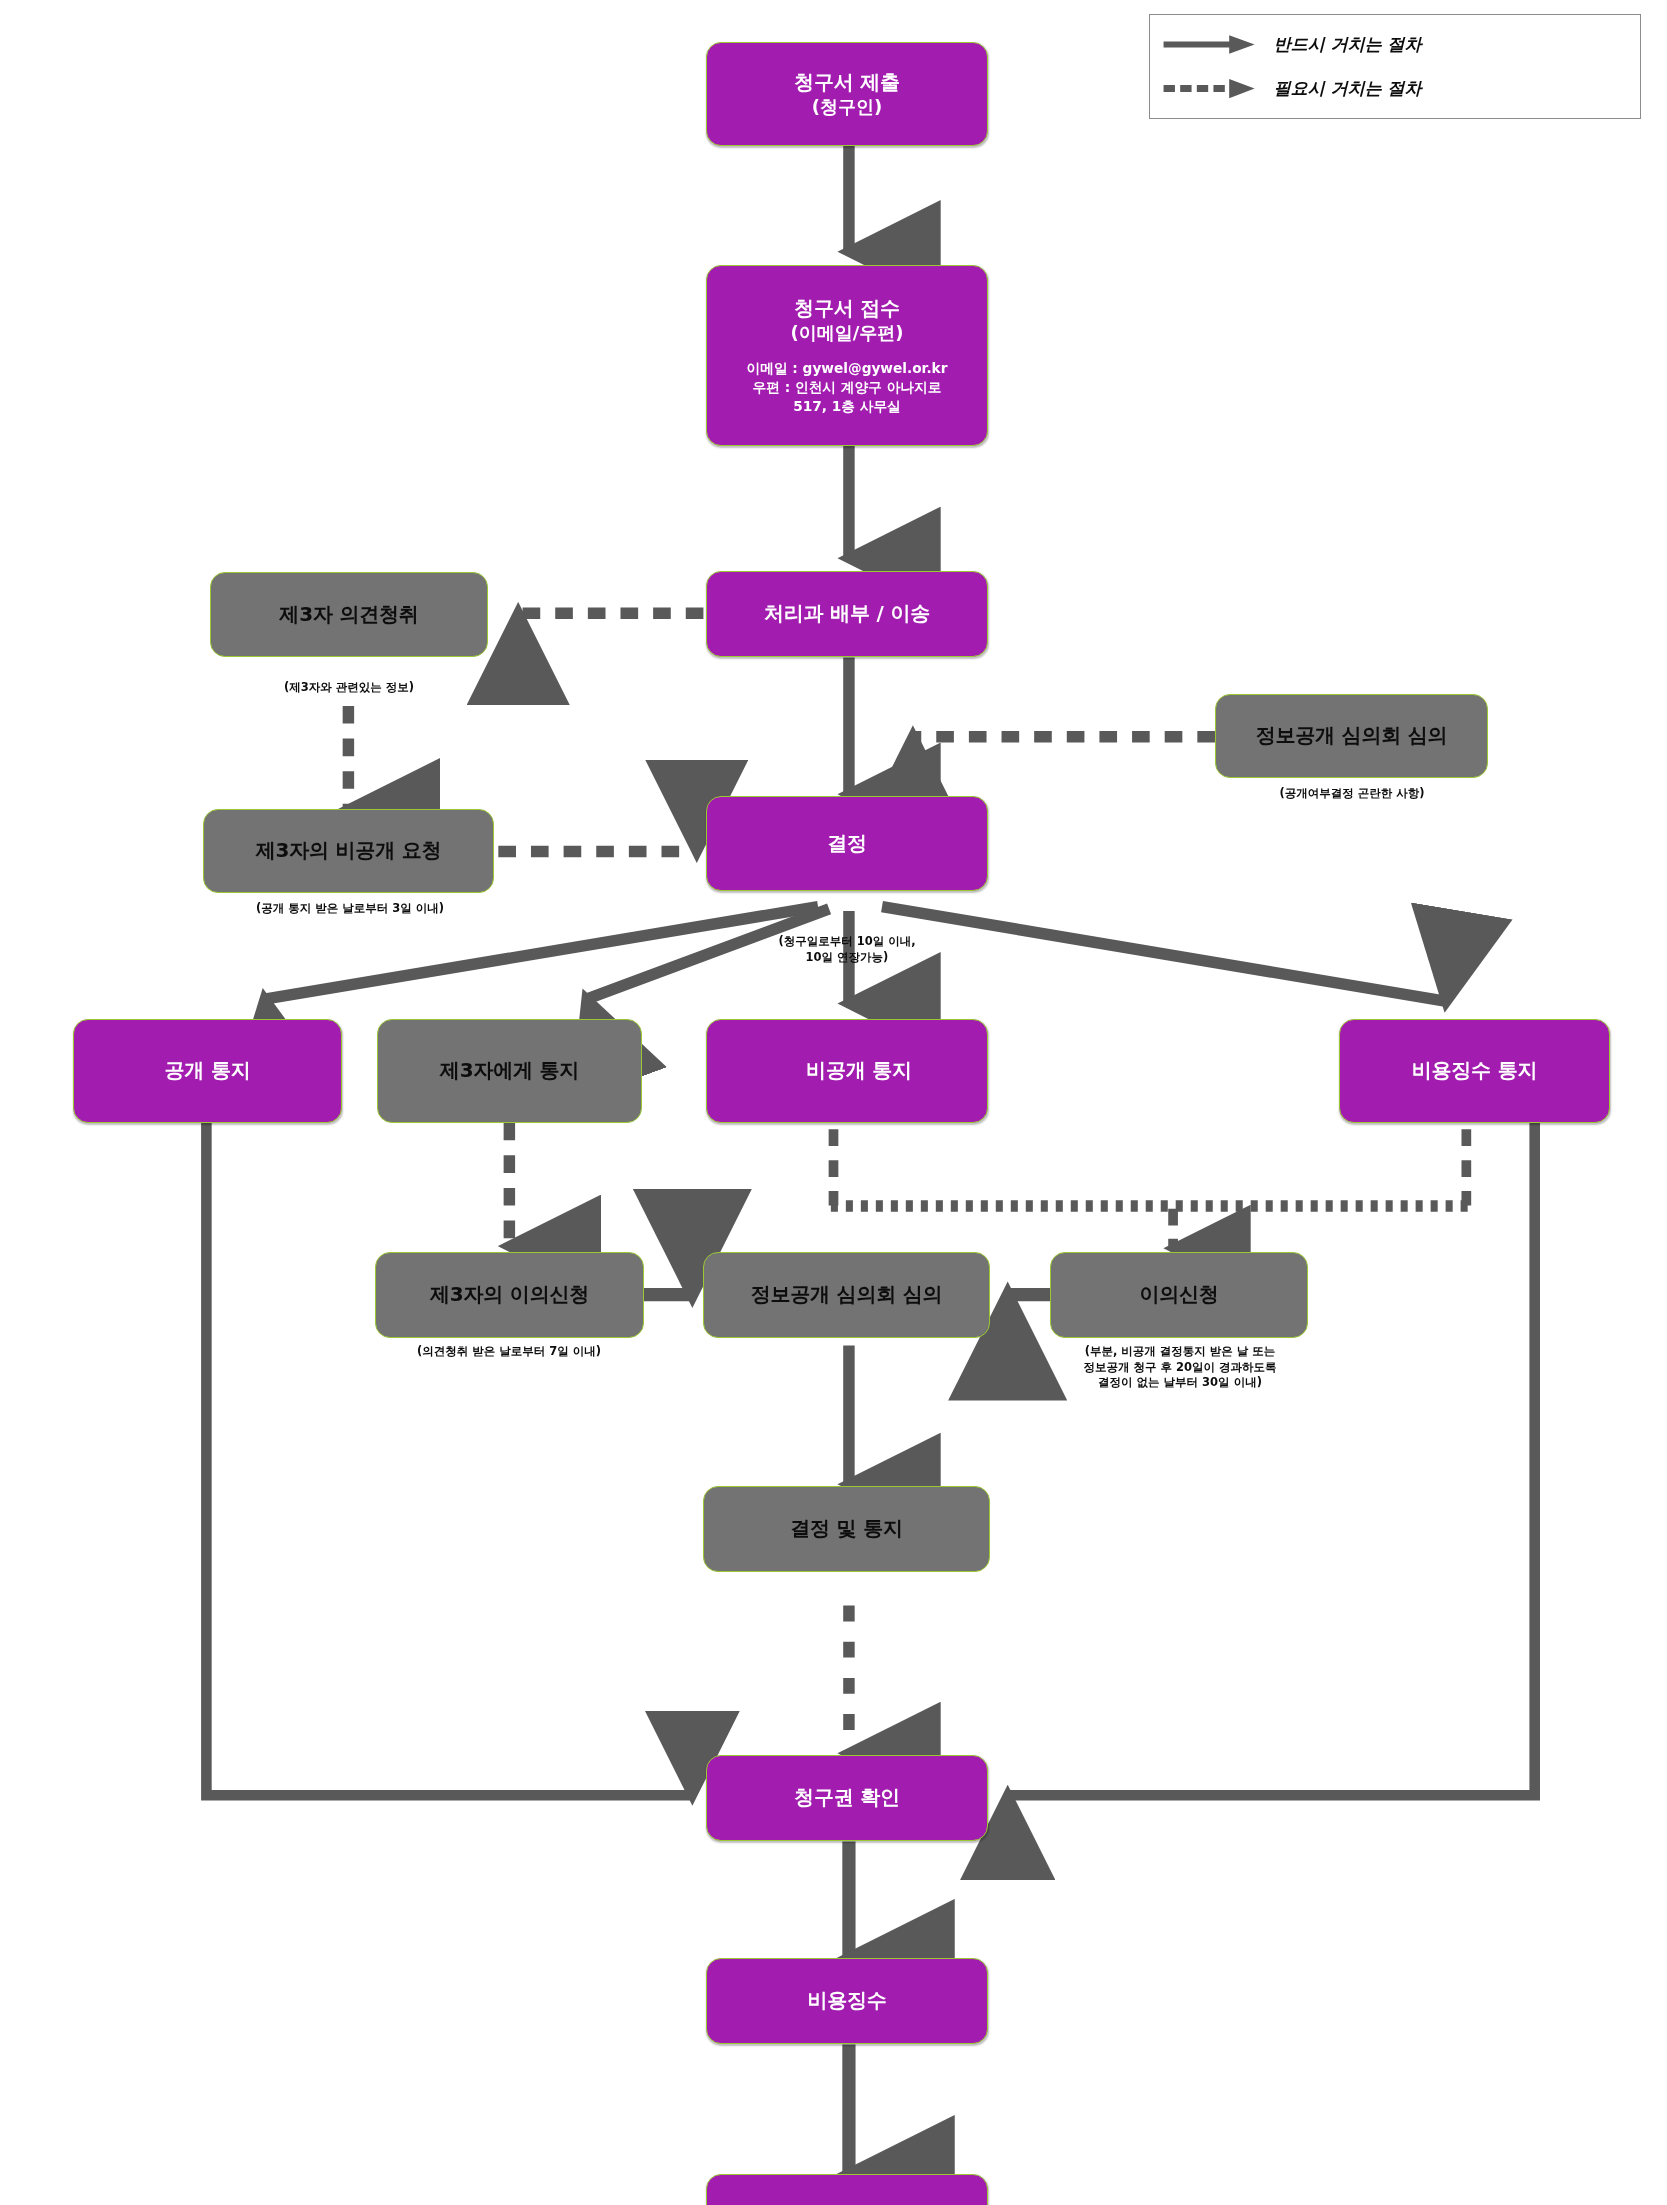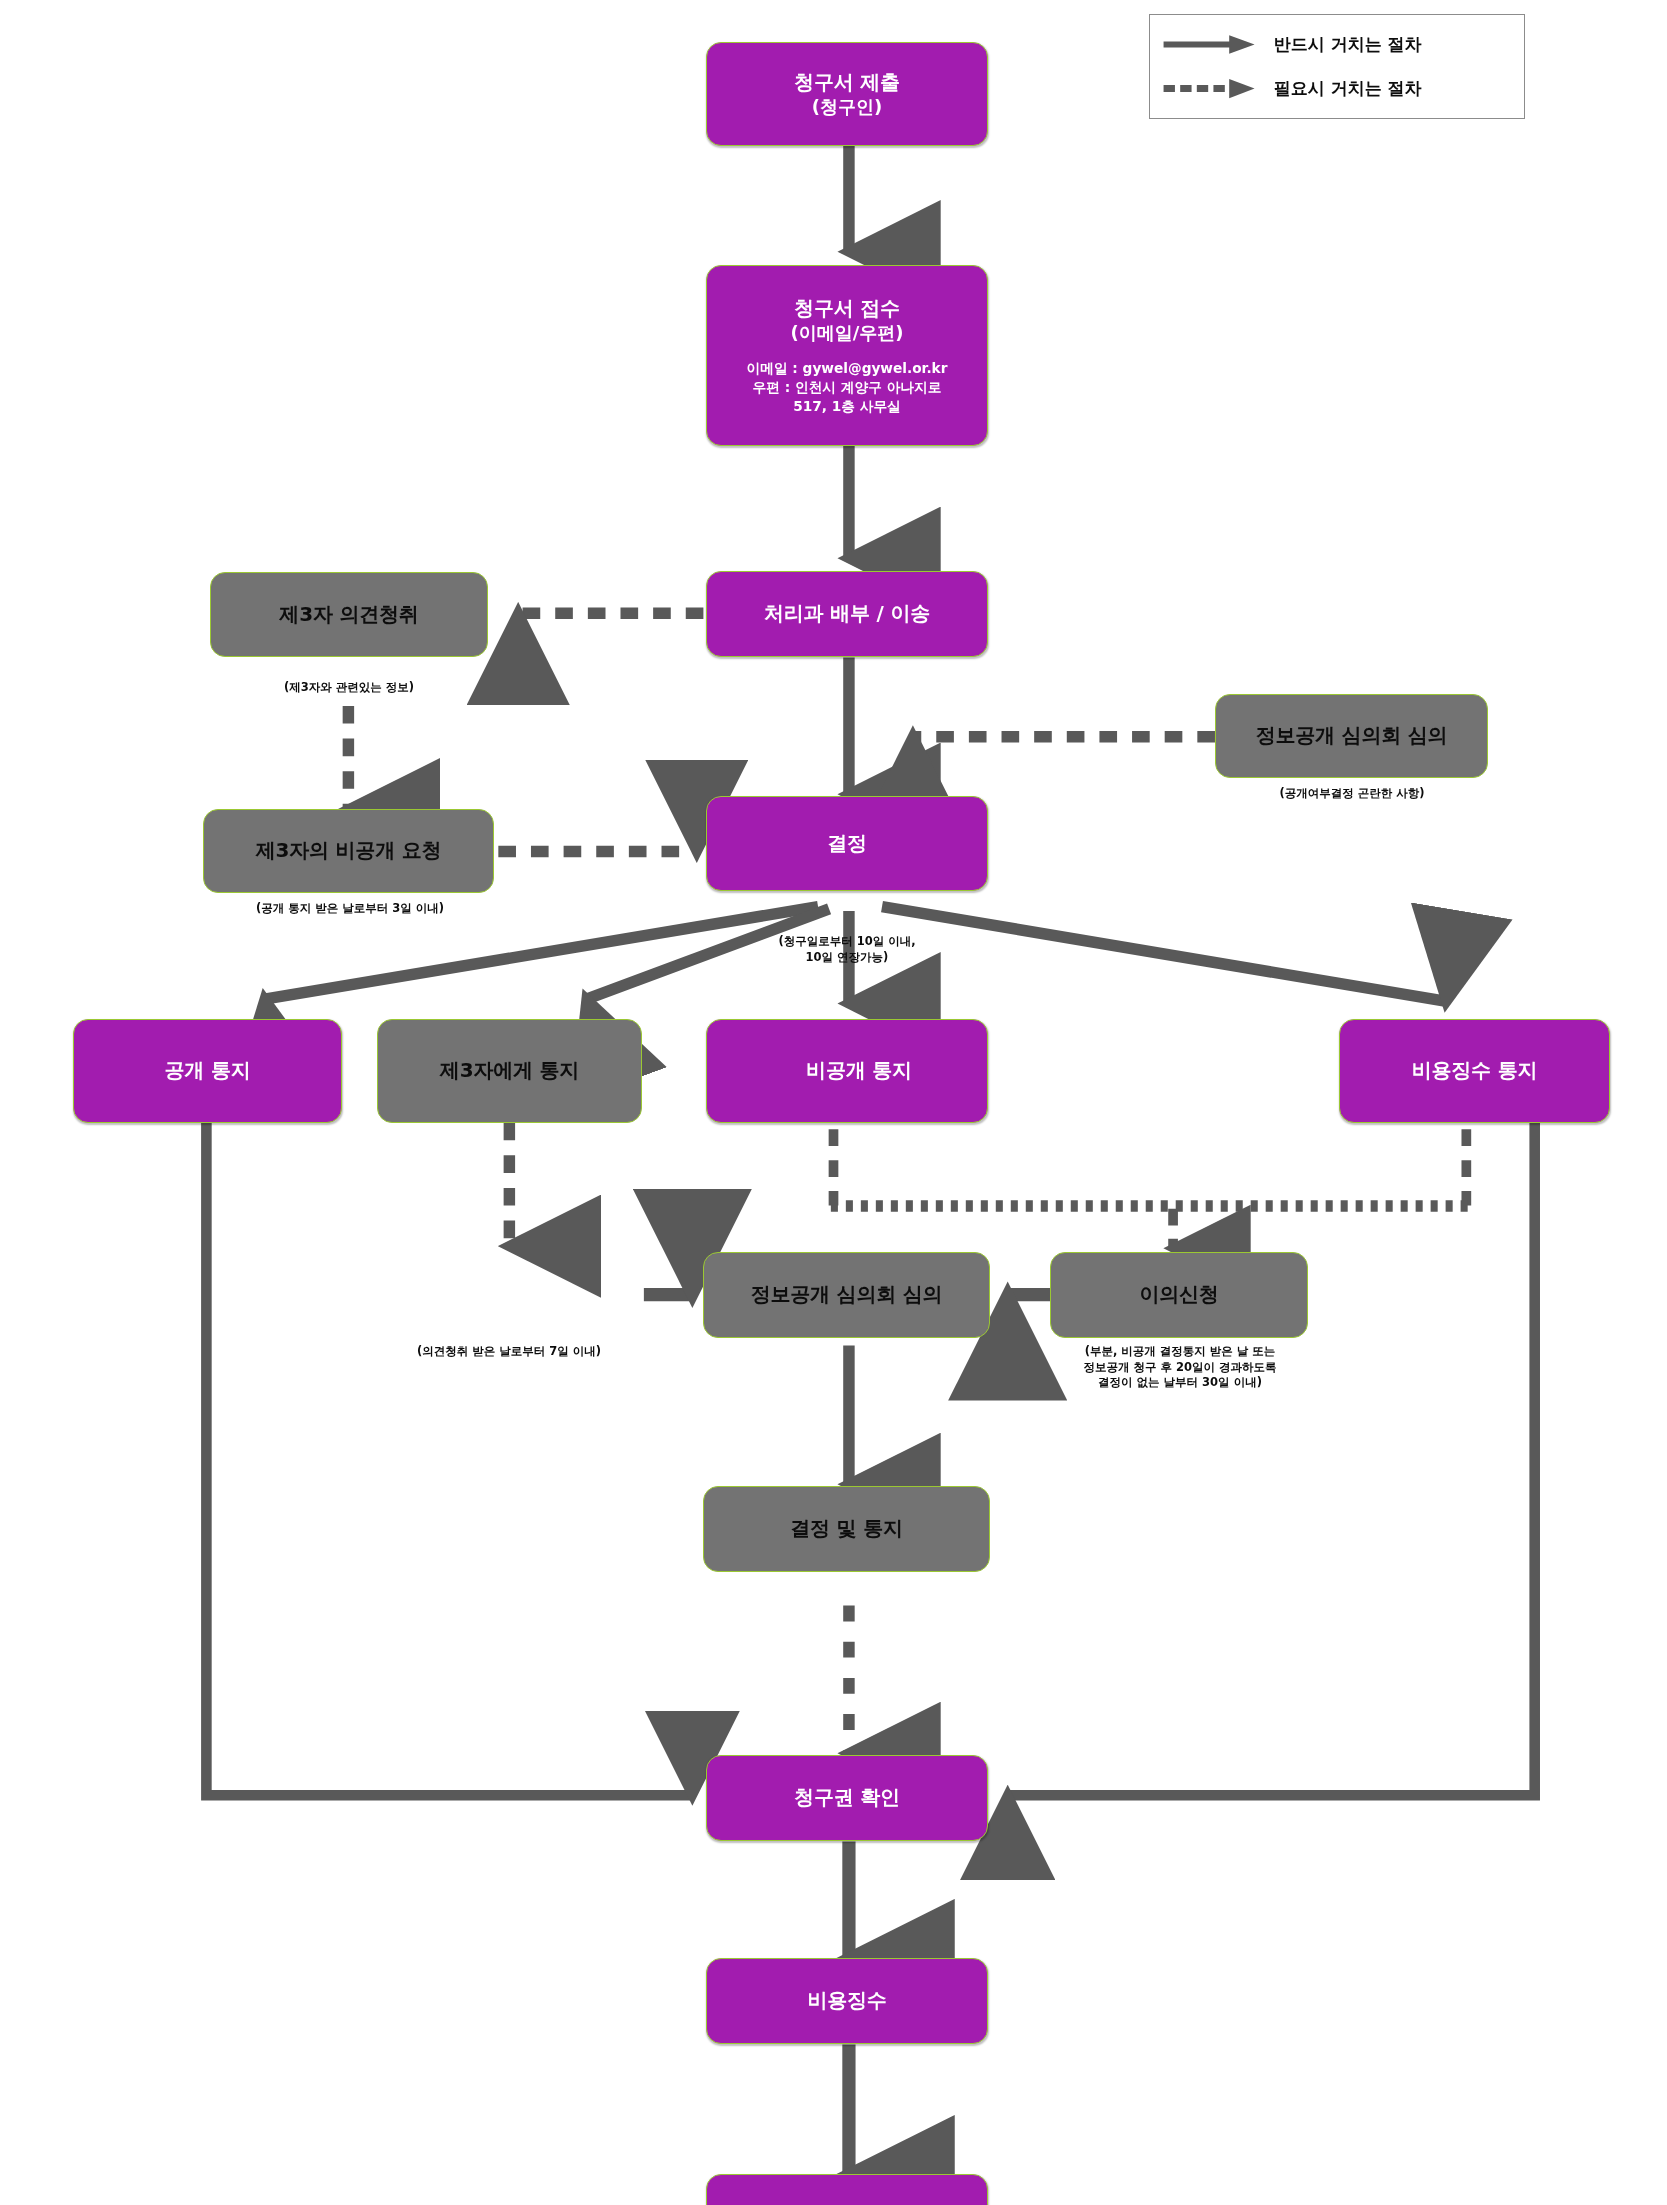--- a/index.html
+++ b/index.html
@@ -166,21 +166,21 @@
 
     <path d="M468,2545 L468,4070 L1570,4070" stroke="#595959" stroke-width="24" fill="none" marker-end="url(#ah-right)"></path>
 
     <path d="M3480,2545 L3480,4070 L2285,4070" stroke="#595959" stroke-width="24" fill="none" marker-end="url(#ah-left)"></path>
 
     <path d="M1925,4175 L1925,4440" stroke="#595959" stroke-width="30" fill="none" marker-end="url(#ah-down)"></path>
 
     <path d="M1925,4635 L1925,4930" stroke="#595959" stroke-width="30" fill="none" marker-end="url(#ah-down)"></path>
   </svg>
 
-  <div id="legend" style="left:1149px; top:14px; width:376px; height:105px;">
+  <div id="legend" style="left:1149px; top:14px; width:492px; height:105px;font-style:italic;">
     <div class="legend-row">
       <svg class="legend-glyph" viewBox="0 0 210 48" xmlns="http://www.w3.org/2000/svg">
         <path d="M0,17 L150,17 L150,3 L208,24 L150,45 L150,31 L0,31 Z" fill="#595959"></path>
       </svg>
       <span class="legend-label">반드시 거치는 절차</span>
     </div>
     <div class="legend-row">
       <svg class="legend-glyph" viewBox="0 0 210 48" xmlns="http://www.w3.org/2000/svg">
         <rect x="0" y="16" width="26" height="16" fill="#595959"></rect>
         <rect x="38" y="16" width="26" height="16" fill="#595959"></rect>
@@ -239,20 +239,23 @@
   </div>
 
   <div class="node green" style="left:706px; top:1019px; width:282px; height:104px;padding-left:24px;">
     <span class="title">비공개 통지</span>
   </div>
 
   <div class="node green" style="left:1339px; top:1019px; width:271px; height:104px;">
     <span class="title">비용징수 통지</span>
   </div>
 
+  <div class="node white" style="left:375px; top:1252px; width:269px; height:86px;">
+    <span class="title">제3자의 이의신청</span>
+  </div>
   <div class="caption" style="left:348px; top:1344px; width:322px;">(의견청취 받은 날로부터 7일 이내)</div>
 
   <div class="node white" style="left:703px; top:1252px; width:287px; height:86px;">
     <span class="title">정보공개 심의회 심의</span>
   </div>
 
   <div class="node white" style="left:1050px; top:1252px; width:258px; height:86px;">
     <span class="title">이의신청</span>
   </div>
   <div class="caption" style="left:1019px; top:1344px; width:322px;">(부분, 비공개 결정통지 받은 날 또는

